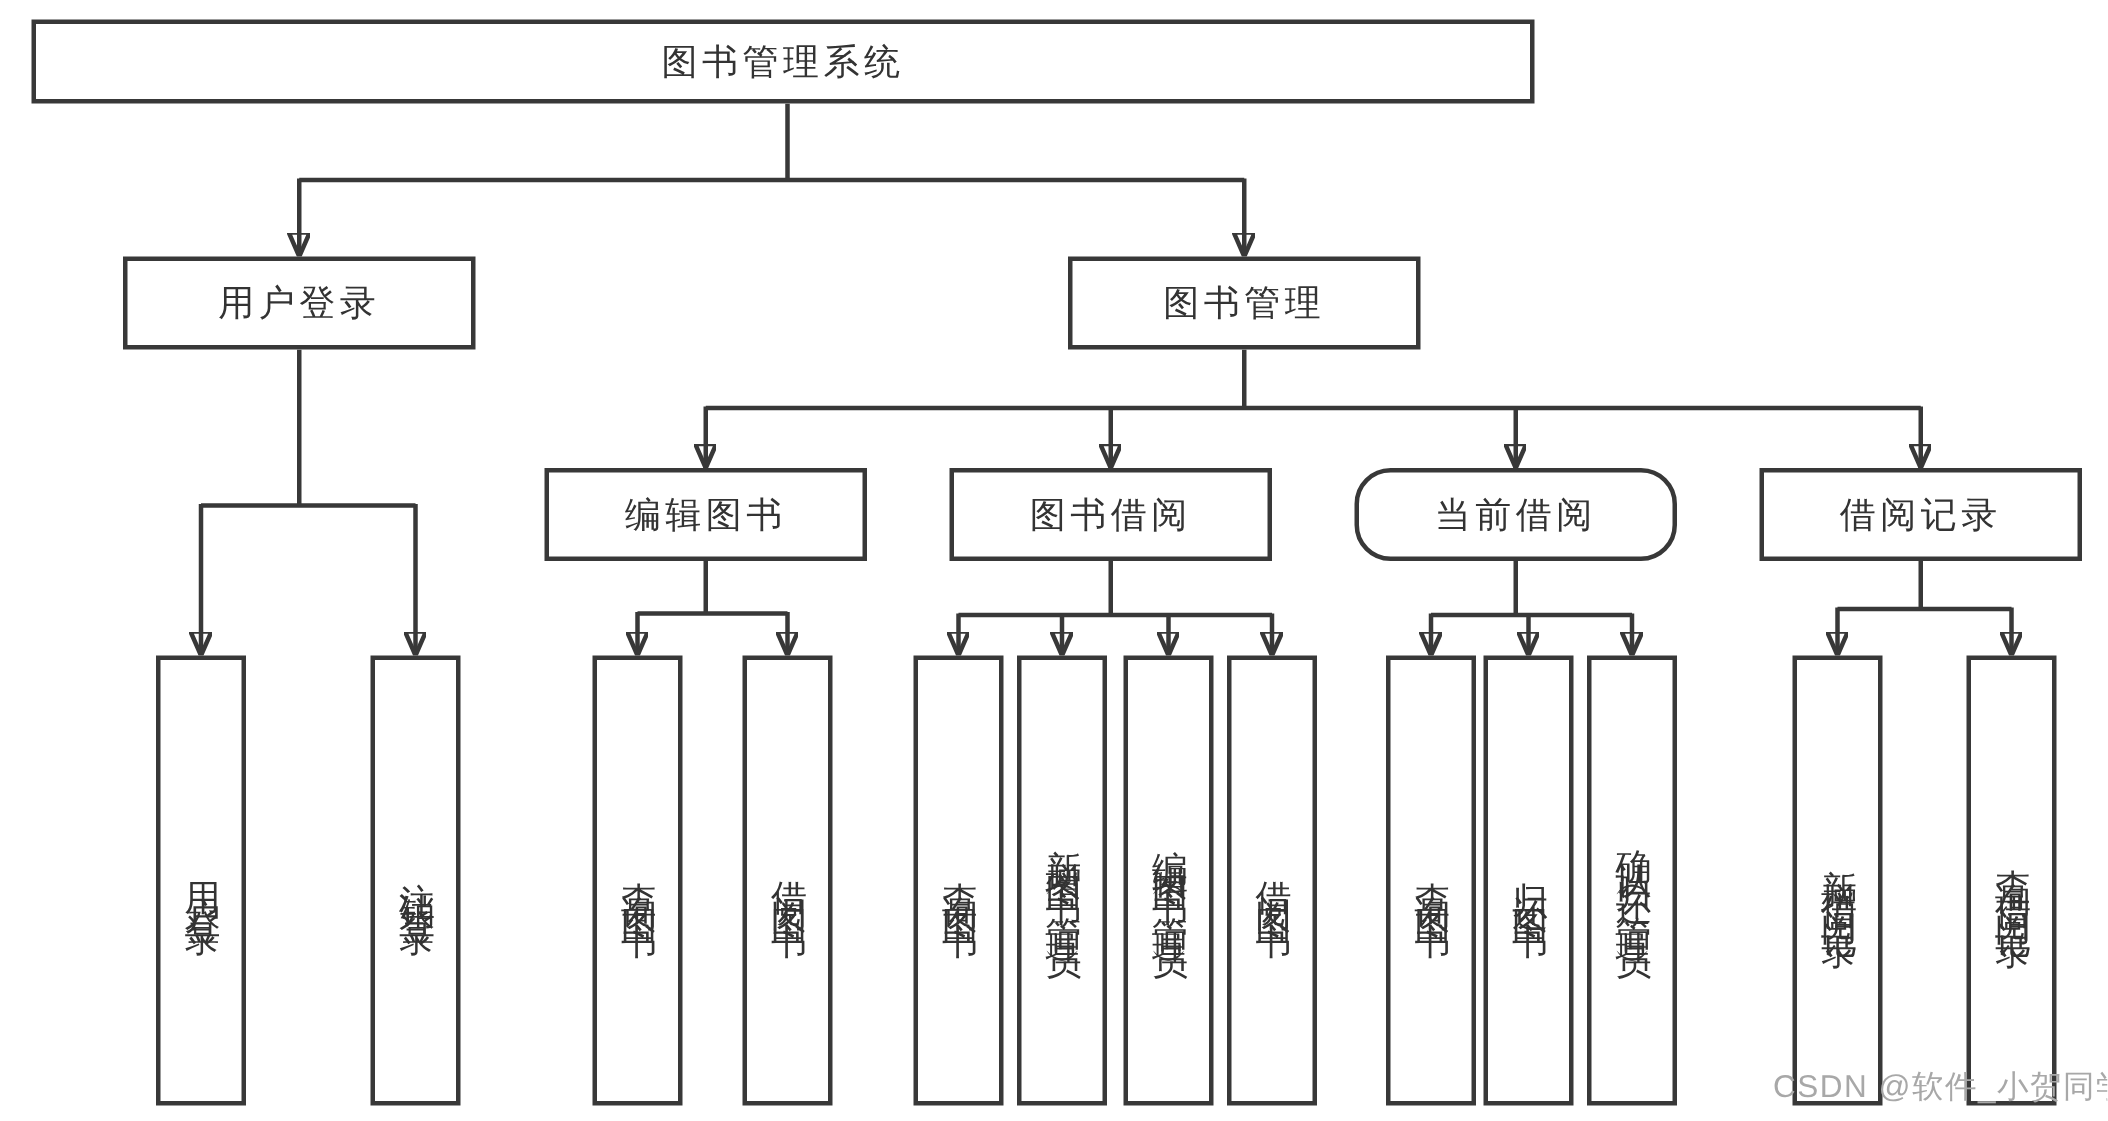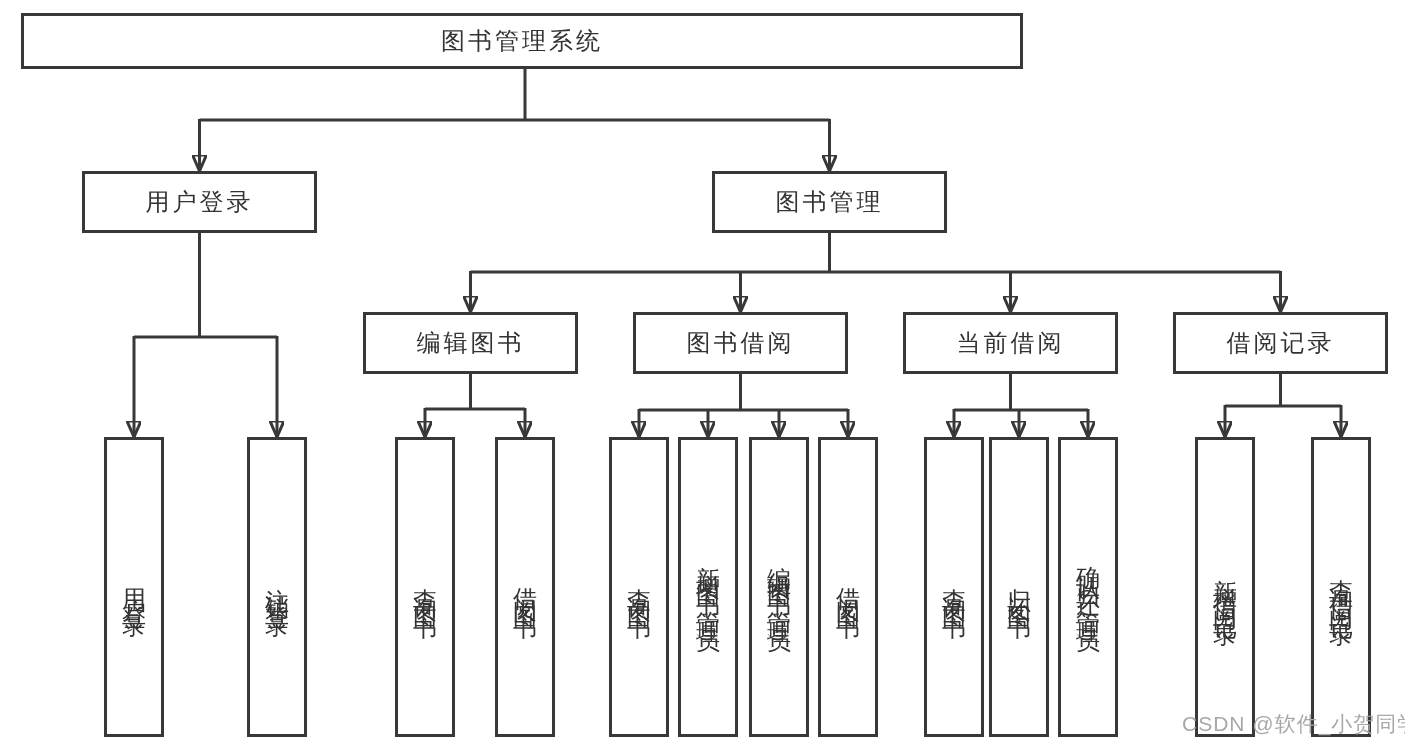--- a/index.html
+++ b/index.html
@@ -99,21 +99,21 @@
     </g>
   </svg>
 
   <div class="node" style="left:21px;top:13px;width:1002px;height:56px;">图书管理系统</div>
 
   <div class="node" style="left:82px;top:171px;width:235px;height:62px;">用户登录</div>
   <div class="node" style="left:712px;top:171px;width:235px;height:62px;">图书管理</div>
 
   <div class="node" style="left:363px;top:312px;width:215px;height:62px;">编辑图书</div>
   <div class="node" style="left:633px;top:312px;width:215px;height:62px;">图书借阅</div>
-  <div class="node" style="left:903px;top:312px;width:215px;height:62px;">当前借阅</div>
+  <div class="node" style="left:903px;top:312px;width:215px;height:62px;border-radius:24px;">当前借阅</div>
   <div class="node" style="left:1173px;top:312px;width:215px;height:62px;">借阅记录</div>
 
   <div class="leaf" style="left:104px;top:437px;width:60px;height:300px;">
     <span class="vtext">用户登录</span>
   </div>
   <div class="leaf" style="left:247px;top:437px;width:60px;height:300px;">
     <span class="vtext">注销登录</span>
   </div>
 
   <div class="leaf" style="left:395px;top:437px;width:60px;height:300px;">

